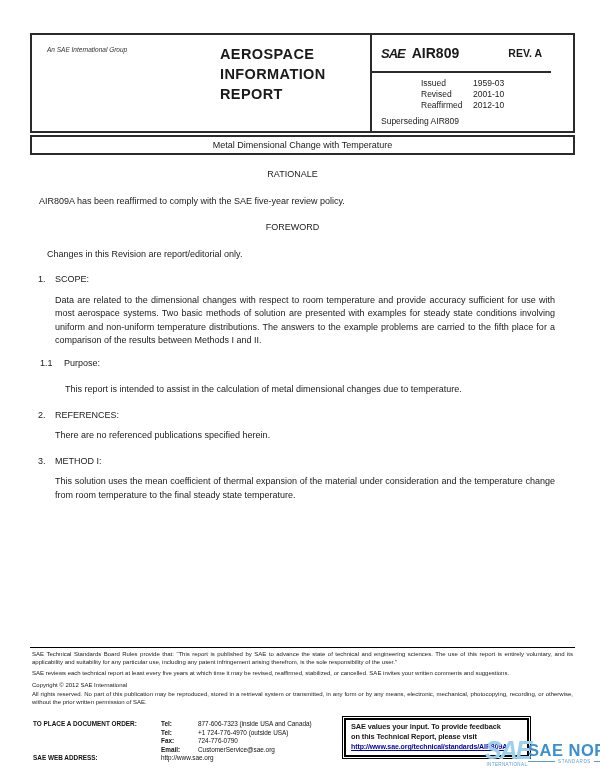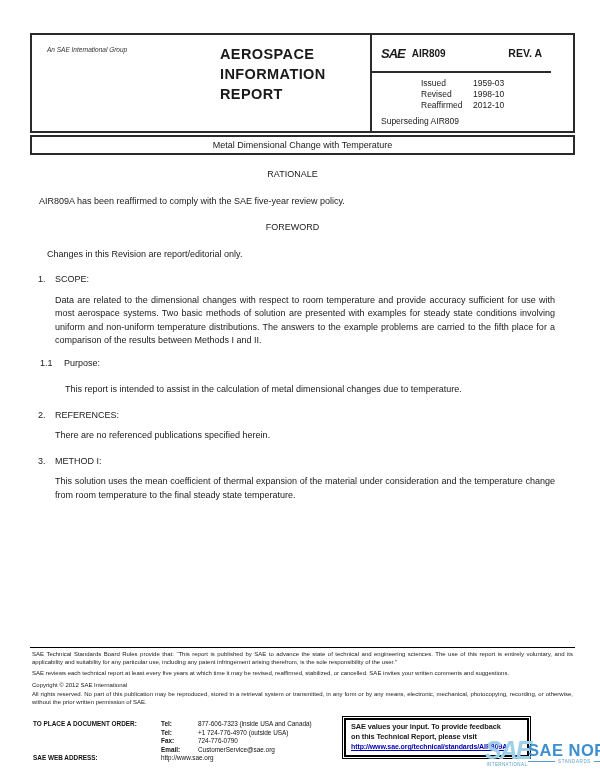--- a/index.html
+++ b/index.html
@@ -25,21 +25,21 @@
     flex:1; padding-top:9px; font-size:14.5px; font-weight:bold;
     line-height:20px; letter-spacing:.4px; width:130px; max-width:150px;
   }
 
   .meta-cell { width:181px; border-left:2px solid #2a2a2a; display:flex; flex-direction:column; }
   .meta-top {
     display:flex; align-items:center; height:38px; padding:0 9px;
     border-bottom:2px solid #2a2a2a;
   }
   .sae-small { font-size:13px; font-weight:bold; font-style:italic; letter-spacing:-1px; margin-right:7px; }
-  .doc-number { font-size:10px; font-weight:bold; }
+  .doc-number { font-size:14px; font-weight:bold; }
   .rev { margin-left:auto; font-size:10.5px; font-weight:bold; }
   .meta-dates { padding:5px 9px 0; font-size:8.5px; line-height:11px; }
   .meta-dates .drow { display:flex;margin-left:40px; }
   .meta-dates .dlabel { width:52px; }
   .superseding { margin-top:auto; padding:0 9px 5px; font-size:8.5px; }
 
   
   .title-box {
     position:absolute; left:30px; top:135px; width:545px; height:20px;
     border:2px solid #2a2a2a; text-align:center; font-size:9px; line-height:16px;
@@ -111,21 +111,21 @@
         <span class="doc-number">AIR809</span>
         <span class="rev">REV. A</span>
       </div>
       <div class="meta-dates">
         <div class="drow">
           <span class="dlabel">Issued</span>
           <span>1959-03</span>
         </div>
         <div class="drow">
           <span class="dlabel">Revised</span>
-          <span>1998-10</span>
+          <span>2001-10</span>
         </div>
         <div class="drow">
           <span class="dlabel">Reaffirmed</span>
           <span>2012-10</span>
         </div>
       </div>
       <div class="superseding">Superseding AIR809</div>
     </div>
   </div>
 

